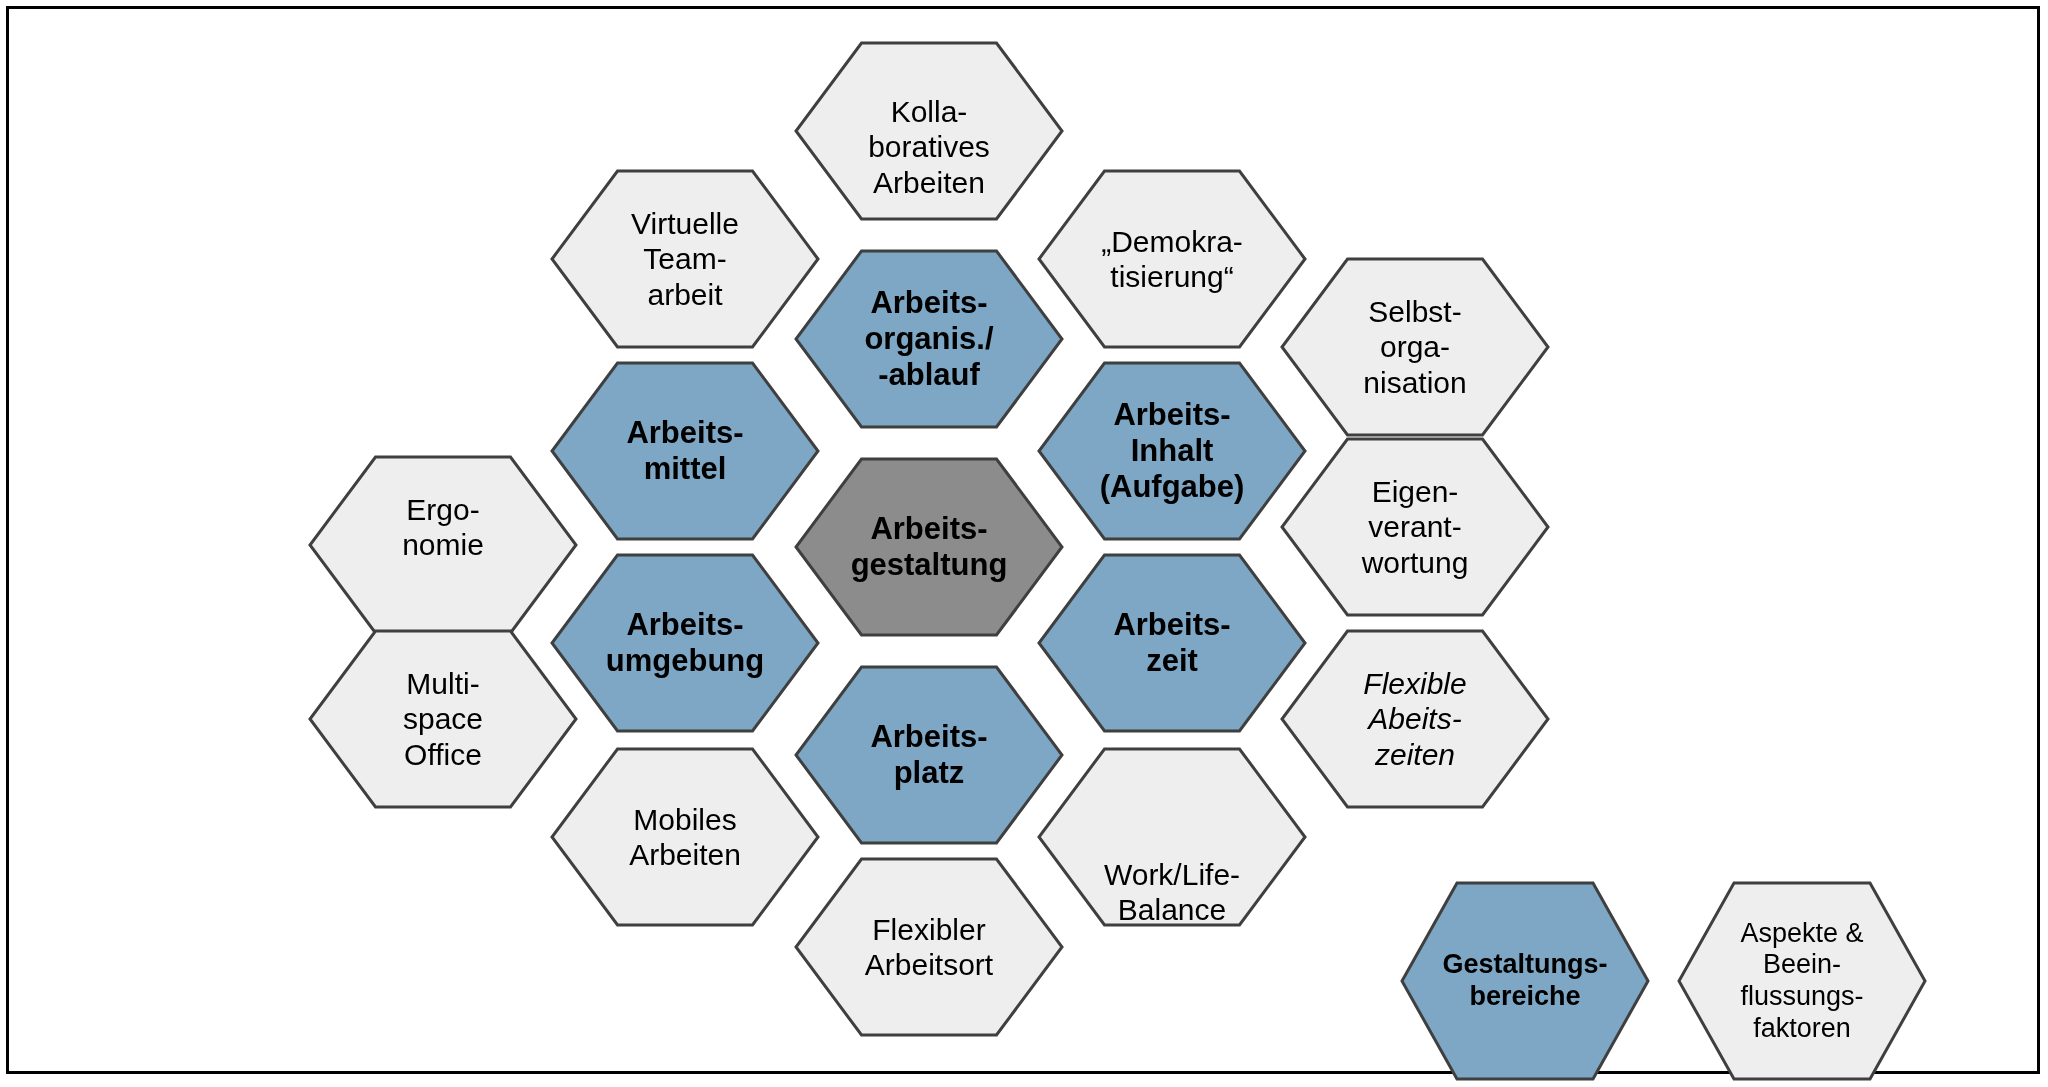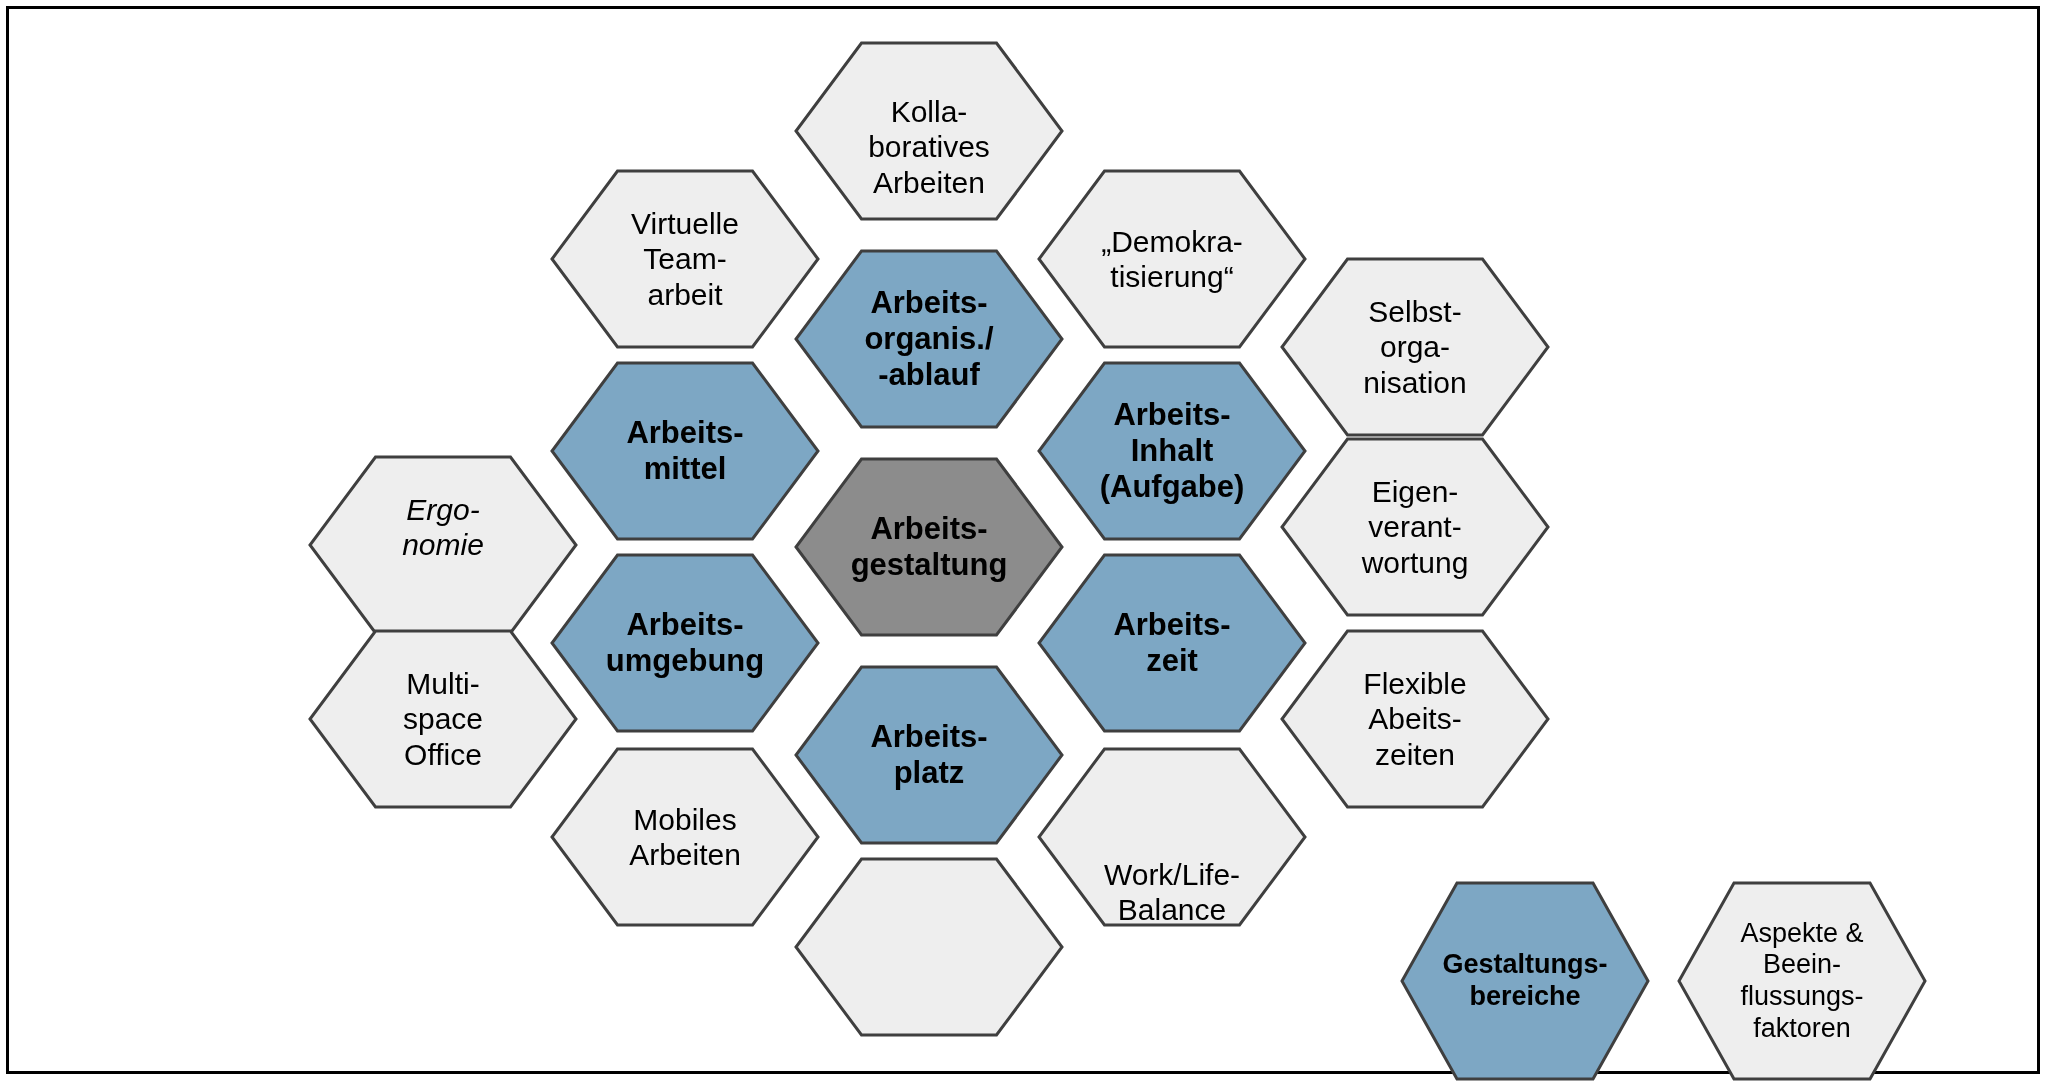--- a/index.html
+++ b/index.html
@@ -99,21 +99,21 @@
 
     <div class="hex light" style="left:1406px; top:338px; width:270px; height:180px; font-size:30px;">
       <svg width="270" height="180" viewBox="0 0 270 180" aria-hidden="true">
         <polygon points="67.5,2 202.5,2 268,90 202.5,178 67.5,178 2,90" fill="#eeeeee" stroke="#3f3f3f" stroke-width="3"></polygon>
       </svg>
       <span class="label">Selbst-
 orga-
 nisation</span>
     </div>
 
-    <div class="hex light" style="left:434px; top:518px; width:270px; height:144px; font-size:30px;font-style:italic;">
+    <div class="hex light" style="left:434px; top:518px; width:270px; height:144px; font-size:30px;">
       <svg width="270" height="180" viewBox="0 0 270 180" aria-hidden="true">
         <polygon points="67.5,2 202.5,2 268,90 202.5,178 67.5,178 2,90" fill="#eeeeee" stroke="#3f3f3f" stroke-width="3"></polygon>
       </svg>
       <span class="label">Ergo-
 nomie</span>
     </div>
 
     <div class="hex light" style="left:1406px; top:518px; width:270px; height:180px; font-size:30px;">
       <svg width="270" height="180" viewBox="0 0 270 180" aria-hidden="true">
         <polygon points="67.5,2 202.5,2 268,90 202.5,178 67.5,178 2,90" fill="#eeeeee" stroke="#3f3f3f" stroke-width="3"></polygon>
@@ -125,21 +125,21 @@
 
     <div class="hex light" style="left:434px; top:710px; width:270px; height:180px; font-size:30px;">
       <svg width="270" height="180" viewBox="0 0 270 180" aria-hidden="true">
         <polygon points="67.5,2 202.5,2 268,90 202.5,178 67.5,178 2,90" fill="#eeeeee" stroke="#3f3f3f" stroke-width="3"></polygon>
       </svg>
       <span class="label">Multi-
 space
 Office</span>
     </div>
 
-    <div class="hex light" style="left:1406px; top:710px; width:270px; height:180px; font-size:30px;">
+    <div class="hex light" style="left:1406px; top:710px; width:270px; height:180px; font-size:30px;font-style:italic;">
       <svg width="270" height="180" viewBox="0 0 270 180" aria-hidden="true">
         <polygon points="67.5,2 202.5,2 268,90 202.5,178 67.5,178 2,90" fill="#eeeeee" stroke="#3f3f3f" stroke-width="3"></polygon>
       </svg>
       <span class="label">Flexible
 Abeits-
 zeiten</span>
     </div>
 
     <div class="hex light" style="left:676px; top:828px; width:270px; height:180px; font-size:30px;">
       <svg width="270" height="180" viewBox="0 0 270 180" aria-hidden="true">
@@ -154,20 +154,22 @@
         <polygon points="67.5,2 202.5,2 268,90 202.5,178 67.5,178 2,90" fill="#eeeeee" stroke="#3f3f3f" stroke-width="3"></polygon>
       </svg>
       <span class="label">Work/Life-
 Balance</span>
     </div>
 
     <div class="hex light" style="left:920px; top:938px; width:270px; height:180px; font-size:30px;">
       <svg width="270" height="180" viewBox="0 0 270 180" aria-hidden="true">
         <polygon points="67.5,2 202.5,2 268,90 202.5,178 67.5,178 2,90" fill="#eeeeee" stroke="#3f3f3f" stroke-width="3"></polygon>
       </svg>
+      <span class="label">Flexibler
+Arbeitsort</span>
     </div>
 
     <div class="hex blue" style="left:676px; top:442px; width:270px; height:180px; font-size:31px;">
       <svg width="270" height="180" viewBox="0 0 270 180" aria-hidden="true">
         <polygon points="67.5,2 202.5,2 268,90 202.5,178 67.5,178 2,90" fill="#7da7c4" stroke="#3f3f3f" stroke-width="3"></polygon>
       </svg>
       <span class="label">Arbeits-
 mittel</span>
     </div>
 

